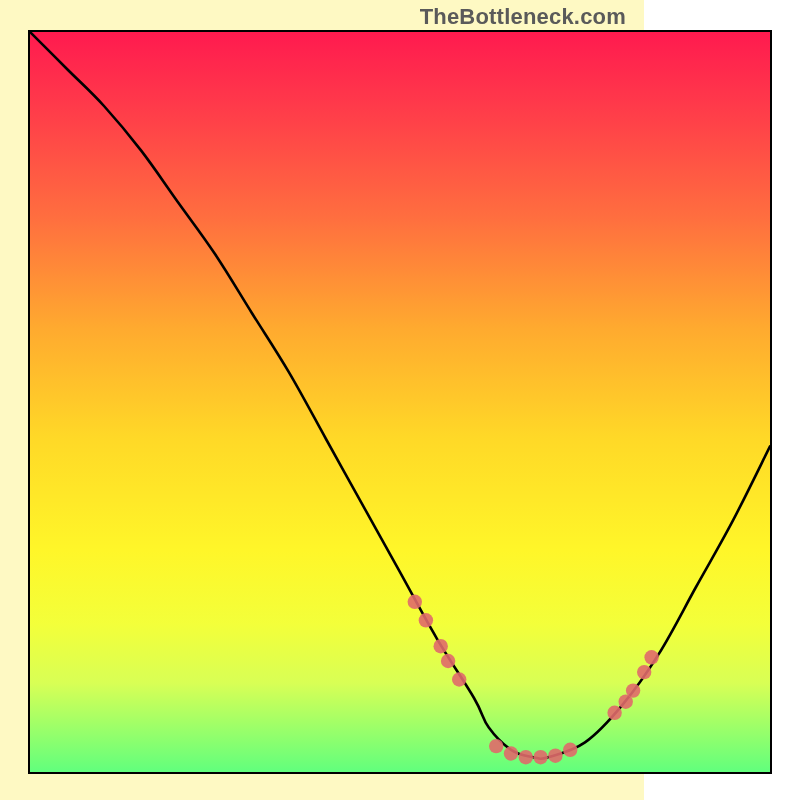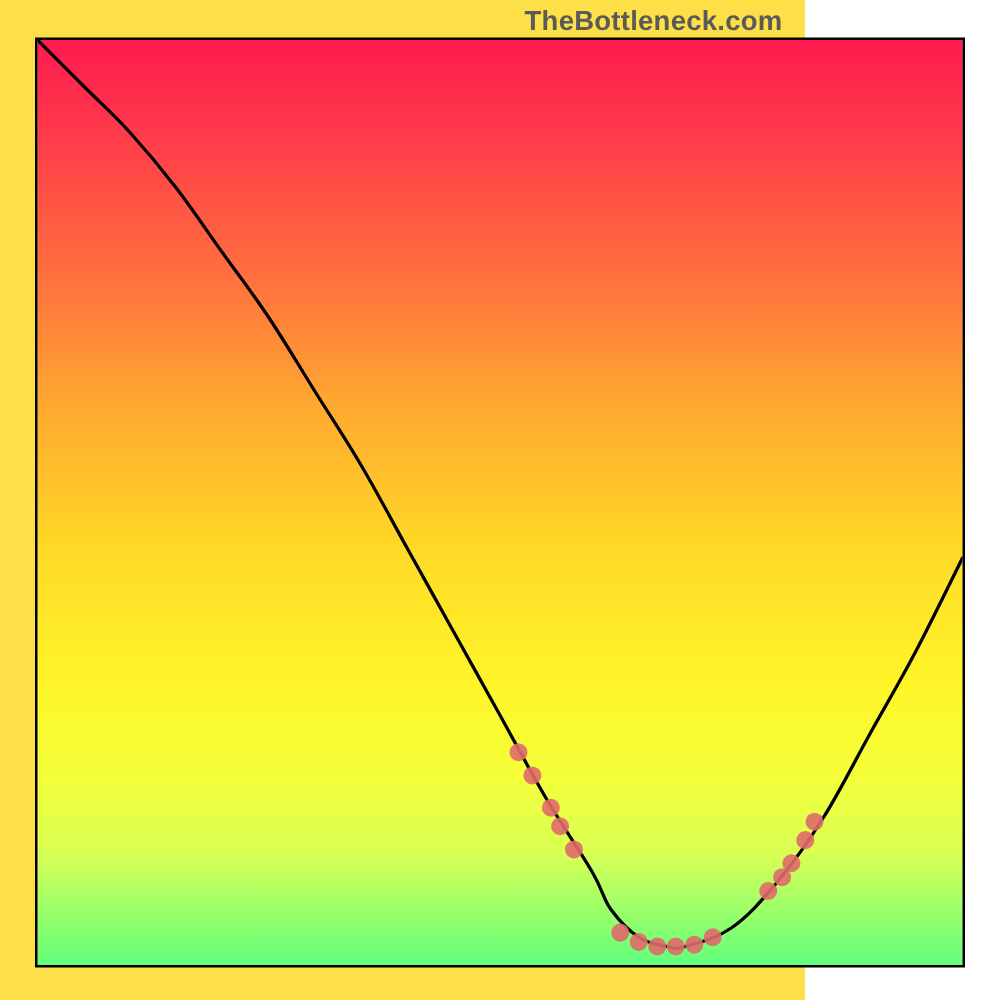--- a/index.html
+++ b/index.html
@@ -6,21 +6,21 @@
     margin: 0;
     padding: 0;
     width: 800px;
     height: 800px;
     overflow: hidden;
     font-family: Arial, Helvetica, sans-serif;
   }
   .outer {
     width: 644px;
     height: 800px;
-    background: #fde047;
+    background: #fef9c3;
     position: relative;
   }
   .watermark {
     position: absolute;
     top: 4px;
     right: 18px;
     font-size: 22px;
     font-weight: bold;
     color: #5a5a5a;
     letter-spacing: 0.2px;

